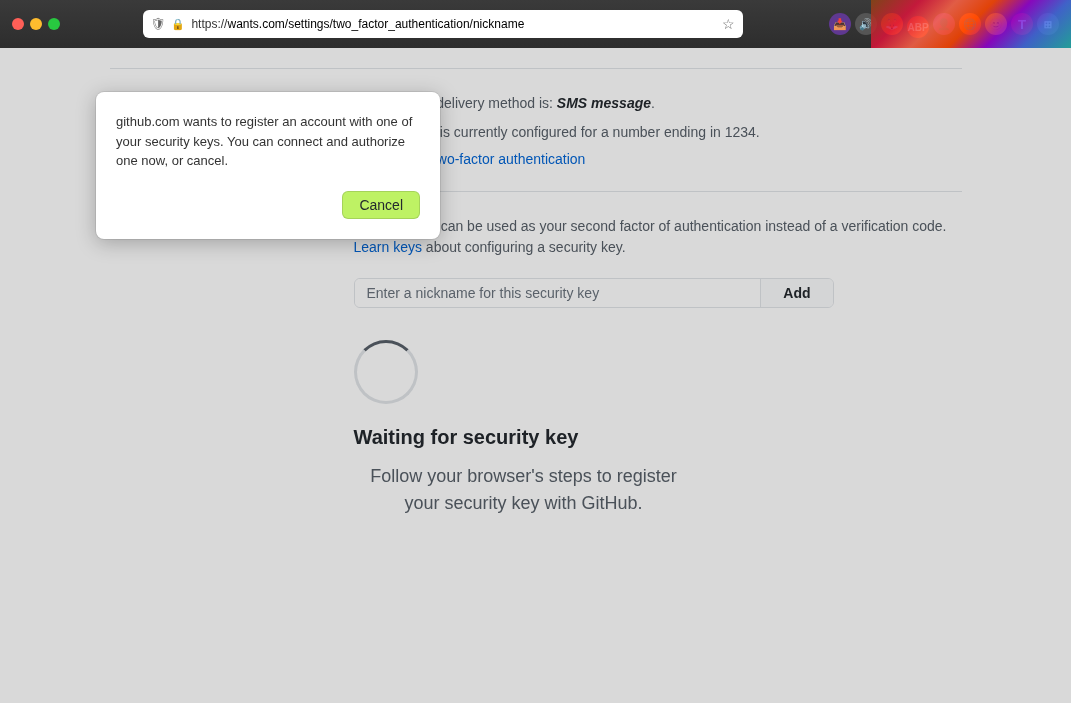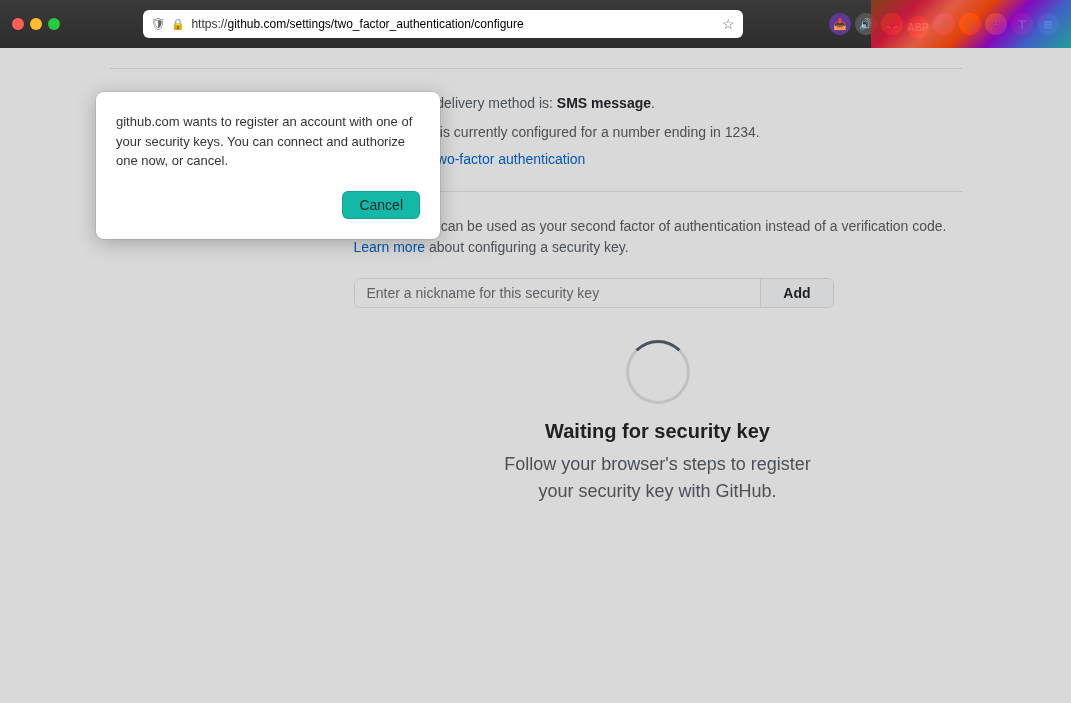--- a/index.html
+++ b/index.html
@@ -116,21 +116,21 @@
     .section-content p {
       color: #586069;
       font-size: 14px;
       line-height: 1.5;
       margin-bottom: 8px;
     }
     .section-content a {
       color: #0366d6;
       text-decoration: none;
     }
-    .section-content strong { color: #24292e; }
+    .section-content strong { color: #24292e; font-style: italic; }
 
     
     .security-key-input-row {
       display: flex;
       gap: 12px;
       margin-top: 20px;
       border: 1px solid #e1e4e8;
       border-radius: 6px;
       overflow: hidden;
       width: 480px;
@@ -153,22 +153,22 @@
       font-size: 14px;
       color: #24292e;
       cursor: pointer;
       font-weight: 700;
     }
 
     
     .waiting-area {
       display: flex;
       flex-direction: column;
-      align-items: center;
       padding: 32px 0 16px;
+      gap: 6px;
     }
     .spinner-container {
       width: 64px;
       height: 64px;
       margin-bottom: 16px;
       position: relative;
     }
     .spinner {
       width: 64px;
       height: 64px;
@@ -221,21 +221,21 @@
       font-size: 13px;
       color: #333;
       line-height: 1.5;
       margin-bottom: 20px;
     }
     .popup-actions {
       display: flex;
       justify-content: flex-end;
     }
     .popup-cancel-btn {
-      background: #14b8a6;
+      background: #bef264;
       border: 1px solid rgba(27,31,35,0.15);
       border-radius: 6px;
       padding: 5px 16px;
       font-size: 14px;
       font-weight: 500;
       color: #24292e;
       cursor: pointer;
     }
 
     
@@ -257,21 +257,21 @@
   <div class="browser-controls">
     <div class="browser-dot dot-red"></div>
     <div class="browser-dot dot-yellow"></div>
     <div class="browser-dot dot-green"></div>
   </div>
 
   <div class="address-bar-container">
     <span class="shield-icon-browser">🛡</span>
     <span class="lock-icon-browser">🔒</span>
     <span class="address-text">
-      https://<span>github.com</span><span>/settings/two_factor_authentication/configure</span>
+      https://<span>wants.com</span><span>/settings/two_factor_authentication/nickname</span>
     </span>
     <span class="star-icon">☆</span>
   </div>
 
   <div class="toolbar-icons">
     <div class="toolbar-icon-circle" style="background:#5f3891; color:white; font-size:11px;">📥</div>
     <div class="toolbar-icon-circle" style="background:#555; color:white; font-size:11px;">🔊</div>
     <div class="toolbar-icon-circle icon-fox">🦊</div>
     <div class="toolbar-icon-circle icon-abp">ABP</div>
     <div class="toolbar-icon-circle icon-multi" style="font-size:11px;">👤</div>
@@ -294,21 +294,21 @@
         </p>
         <p>SMS delivery is currently configured for a number ending in 1234.</p>
         <a href="#">Reconfigure two-factor authentication</a>
       </div>
     </div>
 
     <div class="section-row">
       <div class="section-label">Security keys</div>
       <div class="section-content">
         <p>
-          <span>Security keys can be used as your second factor of authentication instead of a verification code. </span><a href="#">Learn more</a><span> about configuring a security key.</span>
+          <span>Security keys can be used as your second factor of authentication instead of a verification code. </span><a href="#">Learn keys</a><span> about configuring a security key.</span>
         </p>
 
         <div class="security-key-input-row">
           <input type="text" class="security-key-input" placeholder="Enter a nickname for this security key" style="">
           <button class="add-button">Add</button>
         </div>
 
         <div class="waiting-area">
           <div class="spinner-container">
             <div class="spinner"></div>

